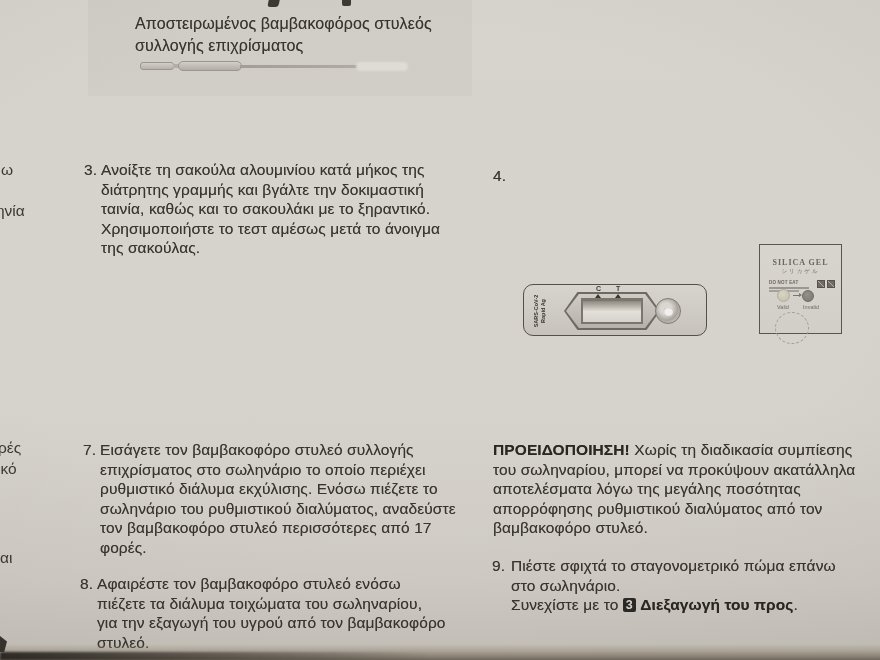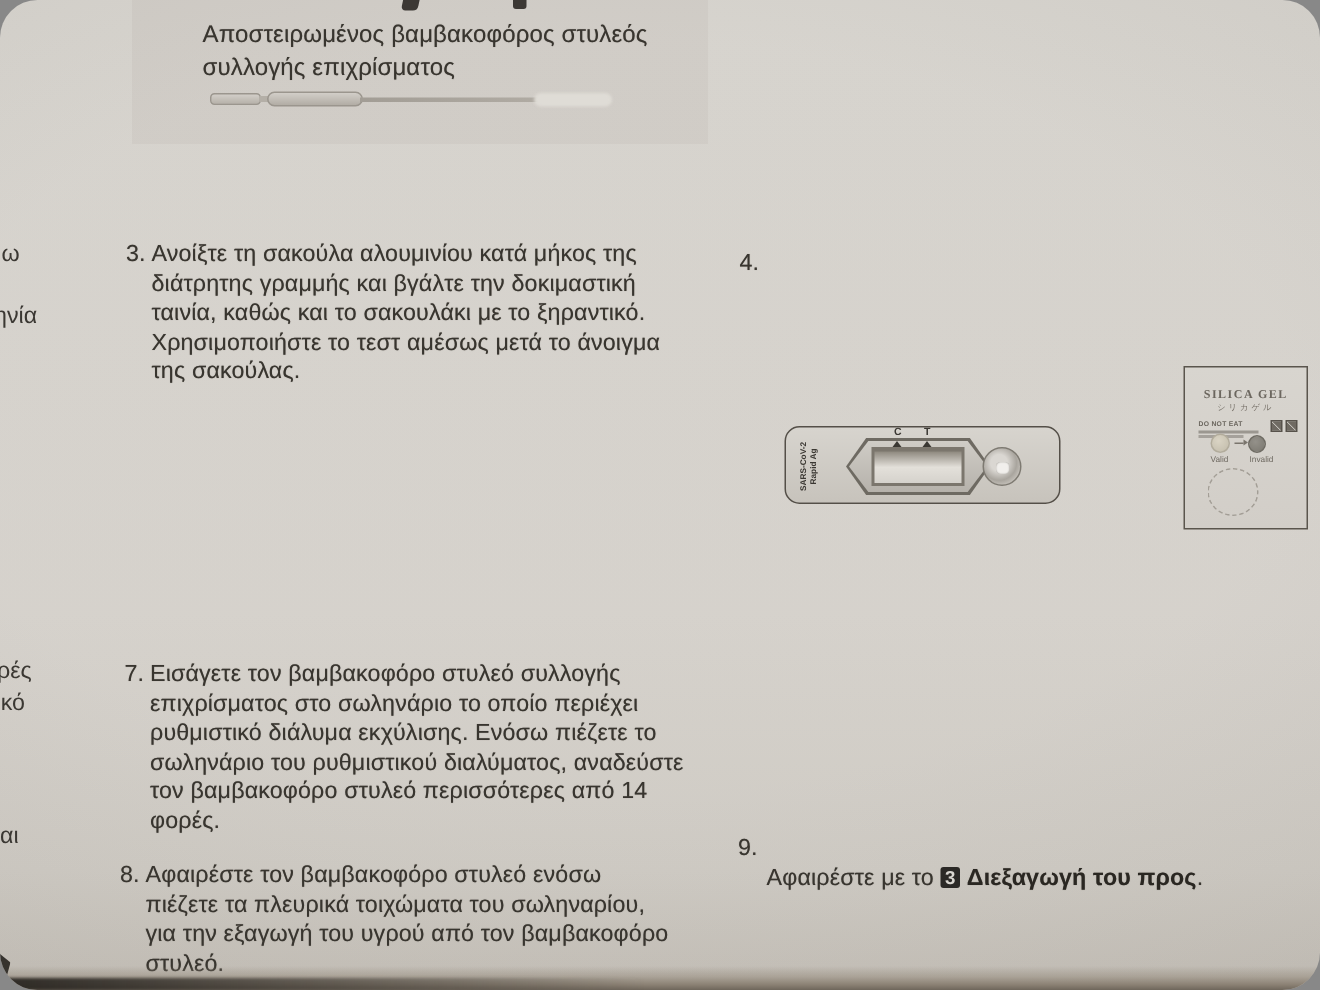--- a/index.html
+++ b/index.html
@@ -3,21 +3,20 @@
 <meta charset="utf-8">
 <style>
   html,body{margin:0;padding:0;background:#888;}
   .page{
     position:relative;width:880px;height:660px;overflow:hidden;
     font-family:"Liberation Sans","DejaVu Sans",sans-serif;
     background:
       radial-gradient(130% 95% at 46% 42%, rgba(255,255,255,0.04) 40%, rgba(66,60,53,0.10) 100%),
       linear-gradient(180deg,#d5d2cc 0%,#d4d0ca 62%,#cdc9c2 88%,#c4bfb7 100%);
     color:#38352f;
-    border-radius:25px;
   }
   .page *{box-sizing:border-box;}
   .abs{position:absolute;}
   .txt{font-size:15.5px;line-height:19.5px;letter-spacing:0.1px;
        text-shadow:0 0 0.5px rgba(60,55,48,0.55);}
   .pre{white-space:pre-line;}
   b,.bold{font-weight:700;color:#2a2722;}
   
   .title-shade{left:88px;top:0;width:384px;height:96px;background:rgba(104,98,90,0.055);}
   .kit-label{left:135px;top:13px;width:360px;font-size:16px;line-height:21.5px;}
@@ -57,21 +56,21 @@
             background:linear-gradient(180deg,#8e897f 0%,#e3e0da 50%,#d5d2cc 100%);}
   .cass-letter{position:absolute;top:0;font-size:7px;font-weight:700;color:#3b3833;}
   .cass-tri{position:absolute;top:9px;width:0;height:0;border-left:3px solid transparent;
             border-right:3px solid transparent;border-bottom:4px solid #3b3833;}
   .well{position:absolute;left:131px;top:13px;width:26px;height:26px;border-radius:50%;
         border:1px solid #7e7a72;
         background:radial-gradient(circle at 42% 40%, #dad7d2 28%, #a9a59e 58%, #c1bdb6 74%, #9c978f 100%);}
   .well-c{position:absolute;left:8px;top:8.5px;width:9px;height:8px;border-radius:3px;
         background:#f1efec;box-shadow:inset 0 0 1px #8a867f;}
   
-  .silica{left:789px;top:244px;width:83px;height:109px;border:1.5px solid #5a554d;
+  .silica{left:759px;top:244px;width:83px;height:90px;border:1.5px solid #5a554d;
           background:linear-gradient(180deg,#d8d5cf,#d2cec8);}
   .sg-title{position:absolute;left:0;top:13px;width:100%;text-align:center;
             font-family:"Liberation Serif","DejaVu Serif",serif;font-weight:700;
             font-size:8px;letter-spacing:1px;color:#6b665e;}
   .sg-jp{position:absolute;left:0;top:23px;width:100%;text-align:center;
          font-size:5.5px;letter-spacing:2px;color:#767068;}
   .sg-warn{position:absolute;left:9px;top:35px;width:42px;font-size:4.5px;font-weight:700;
            color:#6b665e;letter-spacing:0.2px;}
   .sg-bar1{width:40px;height:2px;margin-top:1.5px;background:rgba(107,102,95,0.55);}
   .sg-bar2{width:30px;height:2px;margin-top:1.5px;background:rgba(107,102,95,0.45);}
@@ -177,37 +176,49 @@
     <div class="sg-lab i">Invalid</div>
     <div class="sg-dash"></div>
   </div>
 
   <div class="step txt" style="left:83px;top:440px;">
     <span class="num">7.</span>
     <div class="body pre">Εισάγετε τον βαμβακοφόρο στυλεό συλλογής
 επιχρίσματος στο σωληνάριο το οποίο περιέχει
 ρυθμιστικό διάλυμα εκχύλισης. Ενόσω πιέζετε το
 σωληνάριο του ρυθμιστικού διαλύματος, αναδεύστε
-τον βαμβακοφόρο στυλεό περισσότερες από 14
+τον βαμβακοφόρο στυλεό περισσότερες από 17
 φορές.</div>
   </div>
 
   <div class="step txt" style="left:80px;top:574px;">
     <span class="num">8.</span>
     <div class="body pre">Αφαιρέστε τον βαμβακοφόρο στυλεό ενόσω
-πιέζετε τα πλευρικά τοιχώματα του σωληναρίου,
+πιέζετε τα διάλυμα τοιχώματα του σωληναρίου,
 για την εξαγωγή του υγρού από τον βαμβακοφόρο
 στυλεό.</div>
   </div>
 
+  <div class="step rcol txt" style="left:493px;top:440px;">
+    <div class="body" style="margin-left:0;width:378px;">
+      <b>ΠΡΟΕΙΔΟΠΟΙΗΣΗ!</b>
+      <span class="pre">Χωρίς τη διαδικασία συμπίεσης
+του σωληναρίου, μπορεί να προκύψουν ακατάλληλα
+αποτελέσματα λόγω της μεγάλης ποσότητας
+απορρόφησης ρυθμιστικού διαλύματος από τον
+βαμβακοφόρο στυλεό.</span>
+    </div>
+  </div>
 
   <div class="step rcol txt" style="left:492px;top:556px;">
     <span class="num">9.</span>
     <div class="body">
-      <br><span>Αφαιρέστε με το</span>
+      <span class="pre">Πιέστε σφιχτά το σταγονομετρικό πώμα επάνω
+στο σωληνάριο.</span>
+      <br><span>Συνεχίστε με το</span>
       <span class="badge">3</span>
       <b>Διεξαγωγή του προς</b><span>.</span>
     </div>
   </div>
 
   <div class="abs strip"></div>
   <div class="abs strip-dark"></div>
   <div class="abs corner"></div>
 
 </div>

